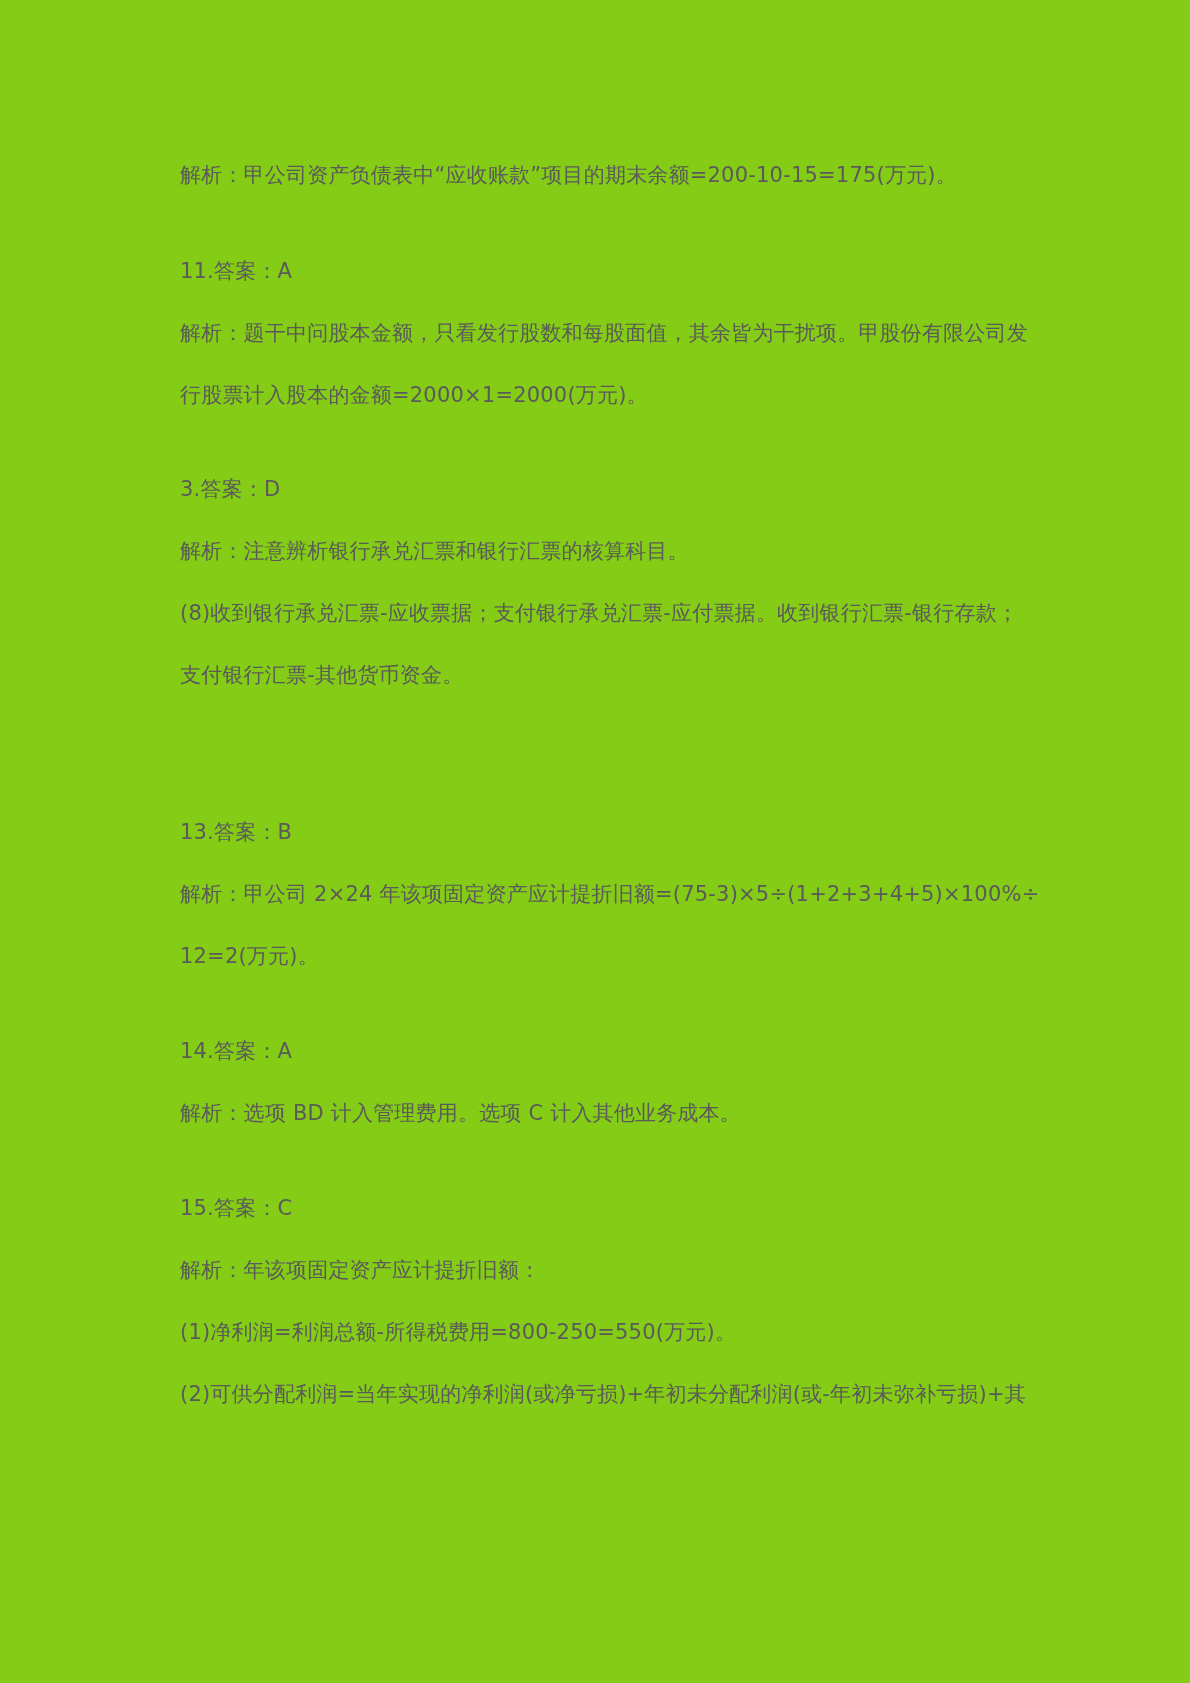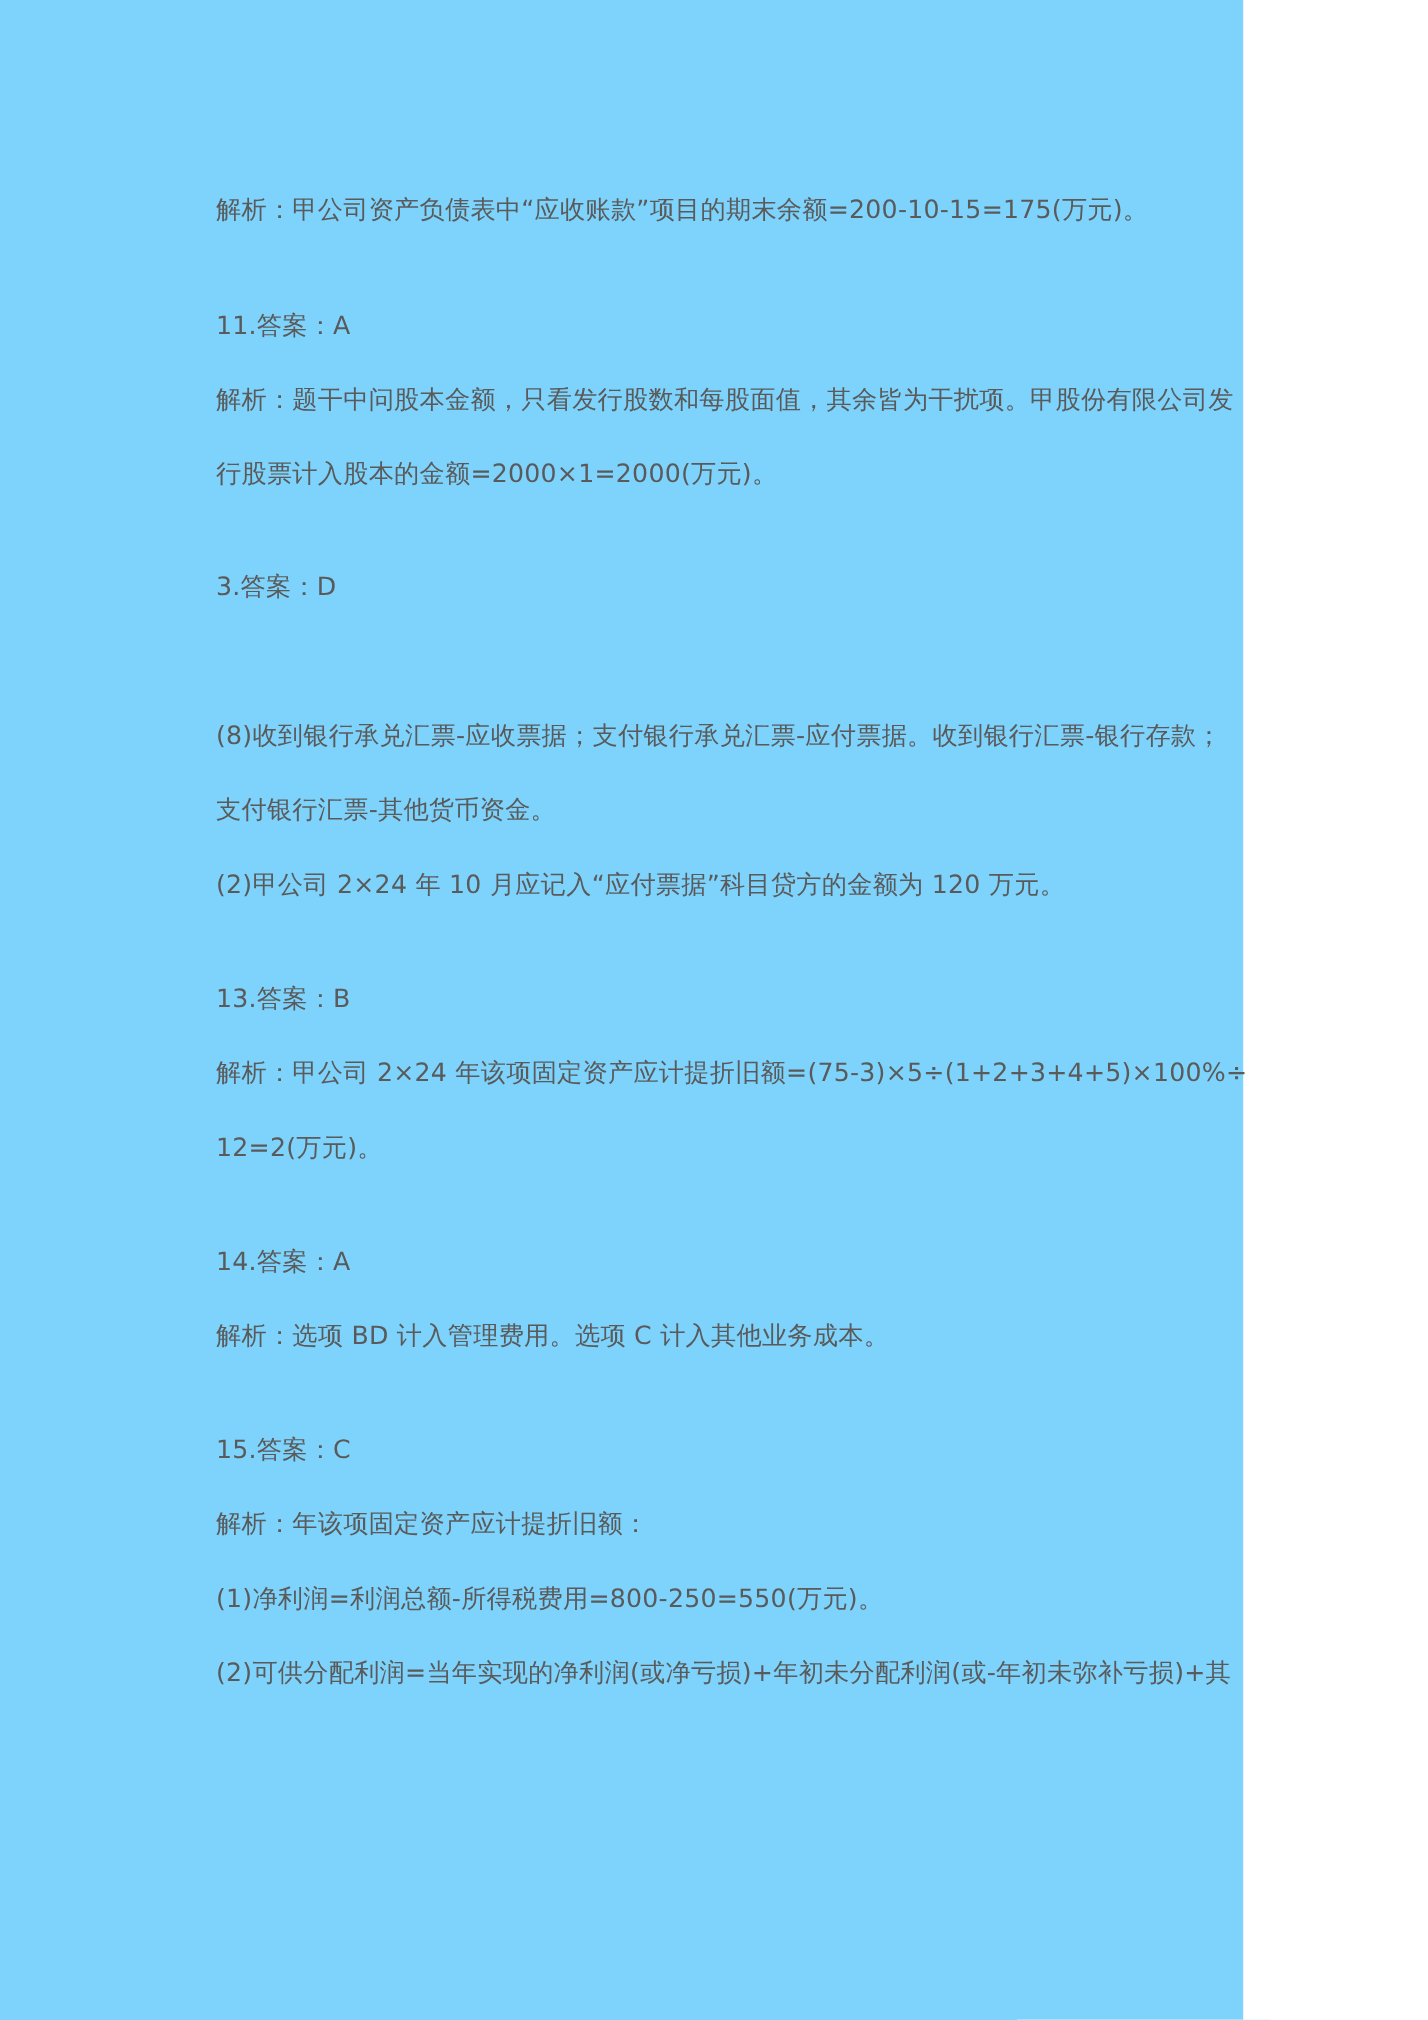--- a/index.html
+++ b/index.html
@@ -11,23 +11,23 @@
       width: 1190px;
       height: 1683px;
       position: relative;
       overflow: hidden;
       font-family: "DejaVu Sans", "Liberation Sans", sans-serif;
       color: #595959;
     }
     .page {
       position: absolute;
       left: 0; top: 0;
-      width: 1036px;
+      width: 1190px;
       height: 1683px;
-      background: #7dd3fc;
+      background: #84cc16;
       text-align: center;
     }
     .line {
       position: absolute;
       left: 180px;
       font-size: 21px;
       line-height: 30px;
       white-space: nowrap;
       letter-spacing: 0.2px;
       color: #5a5a5a;
@@ -37,23 +37,23 @@
 <body>
 
 <div class="page">
   <div class="line" style="top:160px">解析：甲公司资产负债表中“应收账款”项目的期末余额=200-10-15=175(万元)。</div>
 
   <div class="line" style="top:256px">11.答案：A</div>
   <div class="line" style="top:318px">解析：题干中问股本金额，只看发行股数和每股面值，其余皆为干扰项。甲股份有限公司发</div>
   <div class="line" style="top:380px">行股票计入股本的金额=2000×1=2000(万元)。</div>
 
   <div class="line" style="top:474px">3.答案：D</div>
+  <div class="line" style="top:536px">解析：注意辨析银行承兑汇票和银行汇票的核算科目。</div>
   <div class="line" style="top:598px">(8)收到银行承兑汇票-应收票据；支付银行承兑汇票-应付票据。收到银行汇票-银行存款；</div>
   <div class="line" style="top:660px">支付银行汇票-其他货币资金。</div>
-  <div class="line" style="top:722px">(2)甲公司 2×24 年 10 月应记入“应付票据”科目贷方的金额为 120 万元。</div>
 
   <div class="line" style="top:817px">13.答案：B</div>
   <div class="line" style="top:879px">解析：甲公司 2×24 年该项固定资产应计提折旧额=(75-3)×5÷(1+2+3+4+5)×100%÷</div>
   <div class="line" style="top:941px">12=2(万元)。</div>
 
   <div class="line" style="top:1036px">14.答案：A</div>
   <div class="line" style="top:1098px">解析：选项 BD 计入管理费用。选项 C 计入其他业务成本。</div>
 
   <div class="line" style="top:1193px">15.答案：C</div>
   <div class="line" style="top:1255px">解析：年该项固定资产应计提折旧额：</div>

